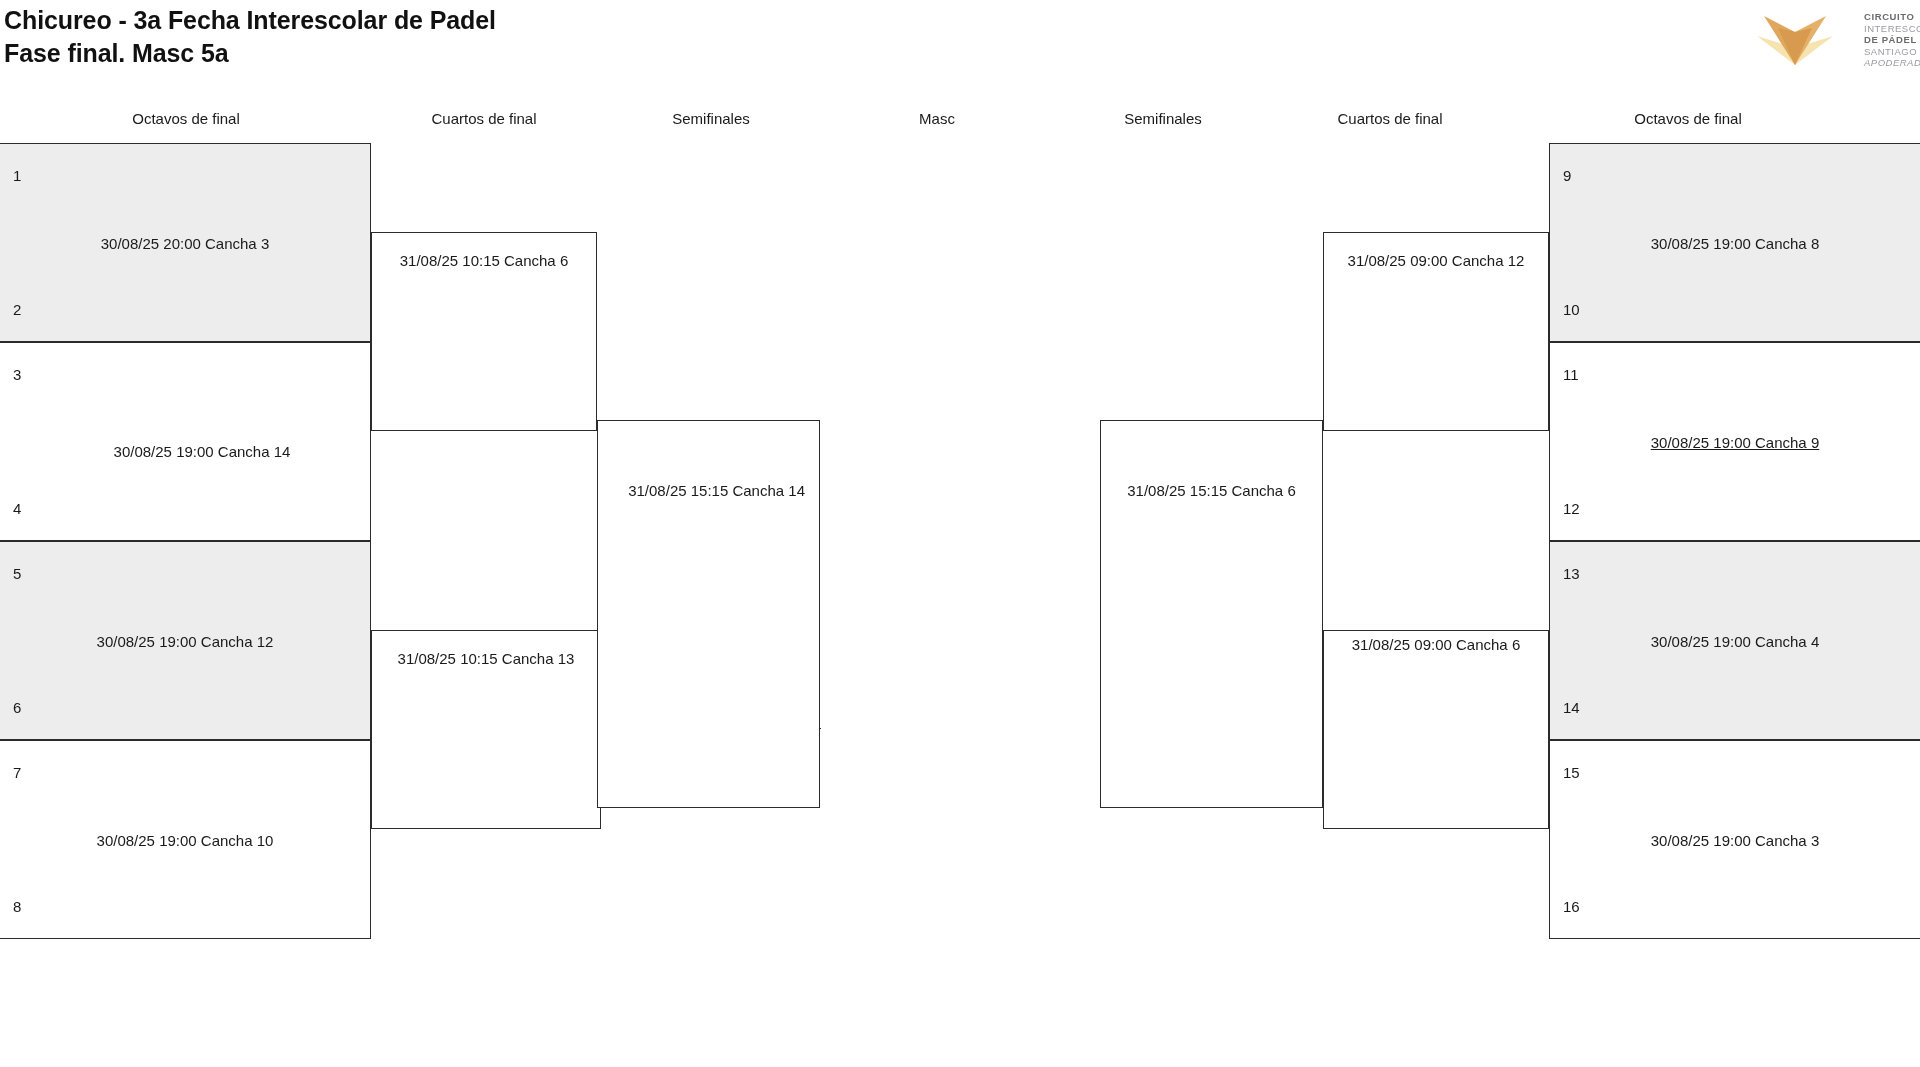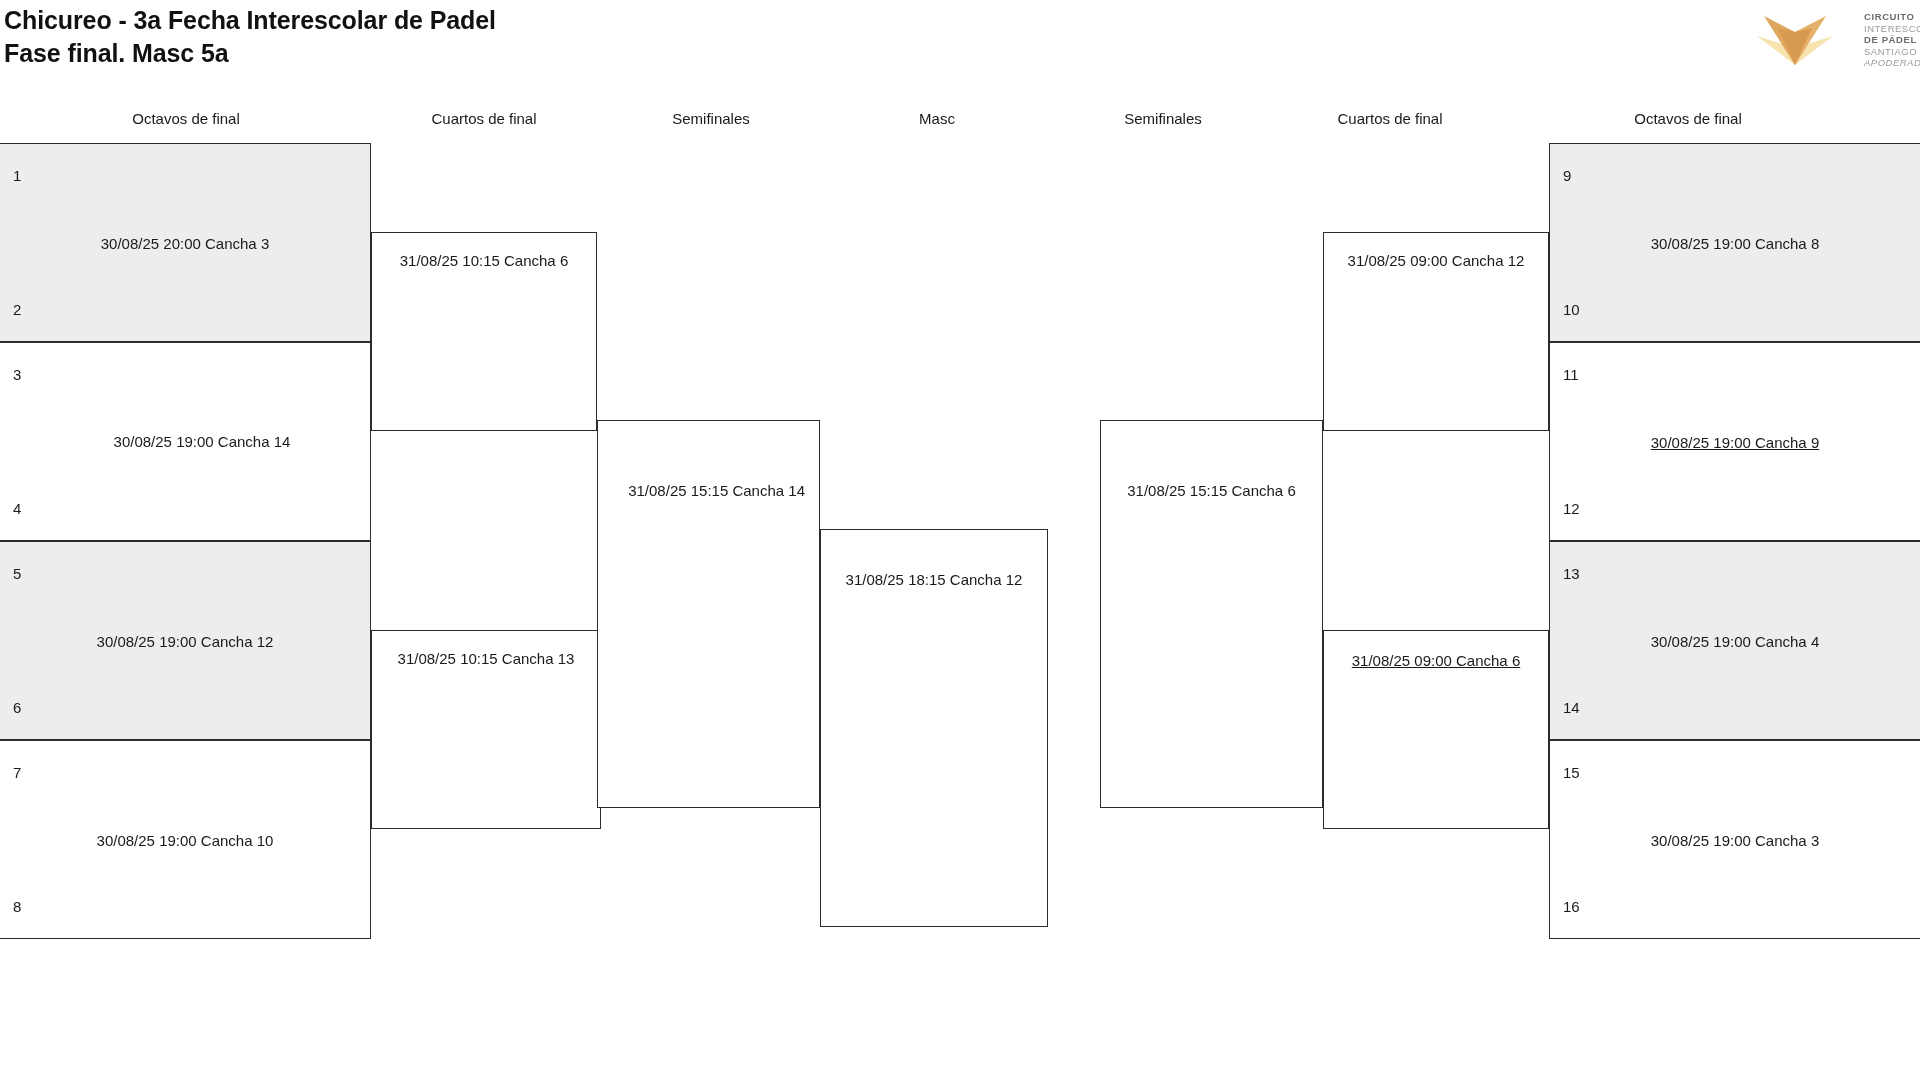--- a/index.html
+++ b/index.html
@@ -158,21 +158,21 @@
     <div class="round-header" style="left: 1688px;">Octavos de final</div>
   </div>
 
 <div id="bracket">
     <div class="match shaded" style="left: -1px; top: 143px; width: 372px; height: 199px;">
       <div class="match-label" style="top: 89.5px;">30/08/25 20:00 Cancha 3</div>
       <div class="seed top left">1</div>
       <div class="seed bottom left">2</div>
     </div>
     <div class="match" style="left: -1px; top: 342px; width: 372px; height: 199px;">
-      <div class="match-label" style="top: 89px; padding-left: 48px;">30/08/25 19:00 Cancha 14</div>
+      <div class="match-label" style="top: 99px; padding-left: 48px;">30/08/25 19:00 Cancha 14</div>
       <div class="seed top left">3</div>
       <div class="seed bottom left">4</div>
     </div>
     <div class="match shaded" style="left: -1px; top: 541px; width: 372px; height: 199px;">
       <div class="match-label" style="top: 89.5px;">30/08/25 19:00 Cancha 12</div>
       <div class="seed top left">5</div>
       <div class="seed bottom left">6</div>
     </div>
     <div class="match" style="left: -1px; top: 740px; width: 372px; height: 199px;">
       <div class="match-label" style="top: 89.5px;">30/08/25 19:00 Cancha 10</div>
@@ -181,23 +181,20 @@
     </div>
     <div class="match" style="left: 371px; top: 231.5px; width: 226px; height: 199px;">
       <div class="match-label" style="top: 18px;">31/08/25 10:15 Cancha 6</div>
     </div>
     <div class="match" style="left: 371px; top: 629.5px; width: 230px; height: 199px;">
       <div class="match-label" style="top: 18px;">31/08/25 10:15 Cancha 13</div>
     </div>
     <div class="match" style="left: 597px; top: 419.5px; width: 223px; height: 388px;">
       <div class="match-label" style="top: 60px; text-align: right;">31/08/25 15:15 Cancha 14</div>
     </div>
-    <div class="match" style="left: 820px; top: 529px; width: 228px; height: 398px;">
-      <div class="match-label" style="top: 40px;">31/08/25 18:15 Cancha 12</div>
-    </div>
     <div class="match shaded" style="left: 1549px; top: 143px; width: 372px; height: 199px;">
       <div class="match-label" style="top: 89.5px;">30/08/25 19:00 Cancha 8</div>
       <div class="seed top left">9</div>
       <div class="seed bottom left">10</div>
     </div>
     <div class="match" style="left: 1549px; top: 342px; width: 372px; height: 199px;">
       <div class="match-label" style="top: 89.5px; text-decoration: underline;">30/08/25 19:00 Cancha 9</div>
       <div class="seed top left">11</div>
       <div class="seed bottom left">12</div>
     </div>
@@ -208,21 +205,21 @@
     </div>
     <div class="match" style="left: 1549px; top: 740px; width: 372px; height: 199px;">
       <div class="match-label" style="top: 89.5px;">30/08/25 19:00 Cancha 3</div>
       <div class="seed top left">15</div>
       <div class="seed bottom left">16</div>
     </div>
     <div class="match" style="left: 1323px; top: 231.5px; width: 226px; height: 199px;">
       <div class="match-label" style="top: 18px;">31/08/25 09:00 Cancha 12</div>
     </div>
     <div class="match" style="left: 1323px; top: 629.5px; width: 226px; height: 199px;">
-      <div class="match-label" style="top: 20px; text-decoration: underline;">31/08/25 09:00 Cancha 6</div>
+      <div class="match-label" style="top: 4px;">31/08/25 09:00 Cancha 6</div>
     </div>
     <div class="match" style="left: 1100px; top: 419.5px; width: 223px; height: 388px; padding-left: 24px;">
       <div class="match-label" style="top: 60px;">31/08/25 15:15 Cancha 6</div>
     </div>
     <div class="connector" style="left: 371px; top: 231.5px; width: 1px;"></div>
     <div class="connector" style="left: 371px; top: 629.5px; width: 1px;"></div>
     <div class="connector" style="left: 597px; top: 430.5px; width: 1px;"></div>
     <div class="connector" style="left: 820px; top: 728px; width: 1px;"></div>
   </div>
 

